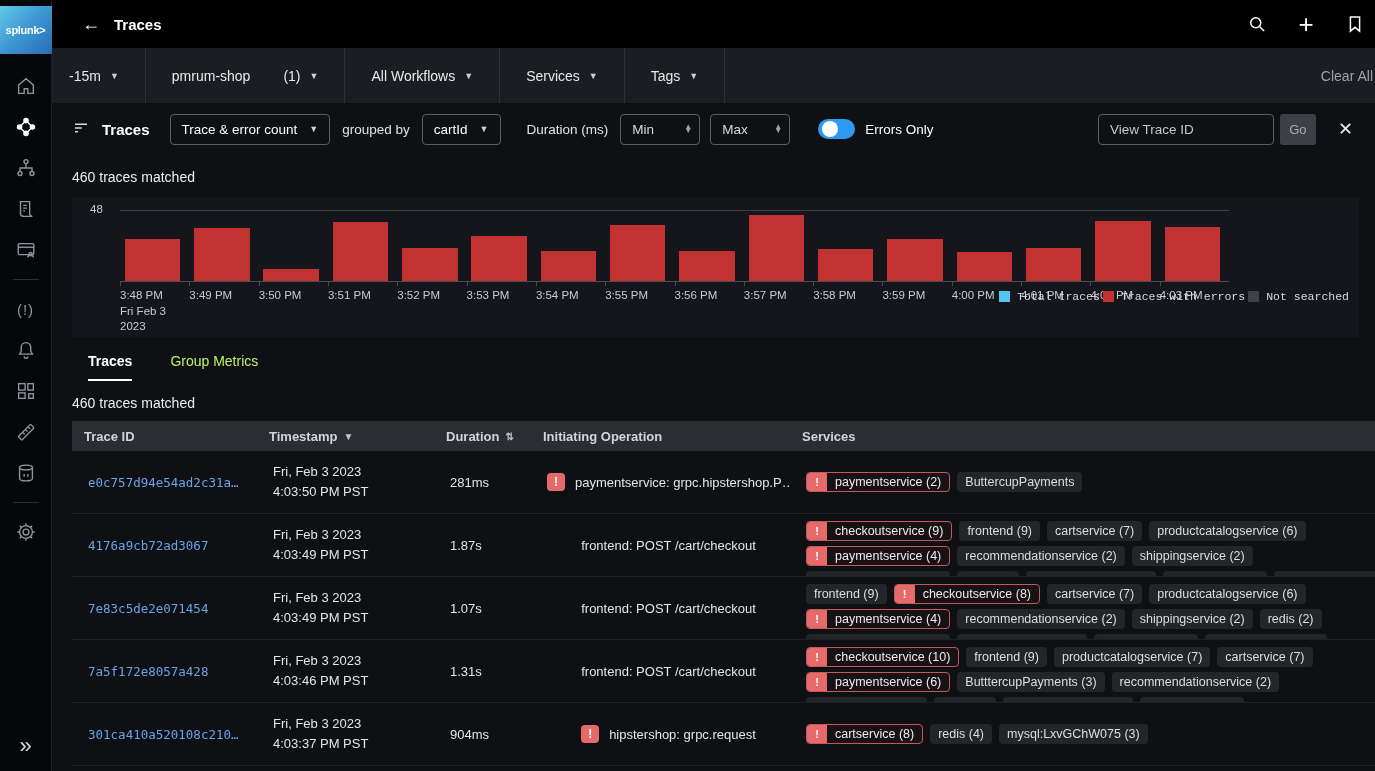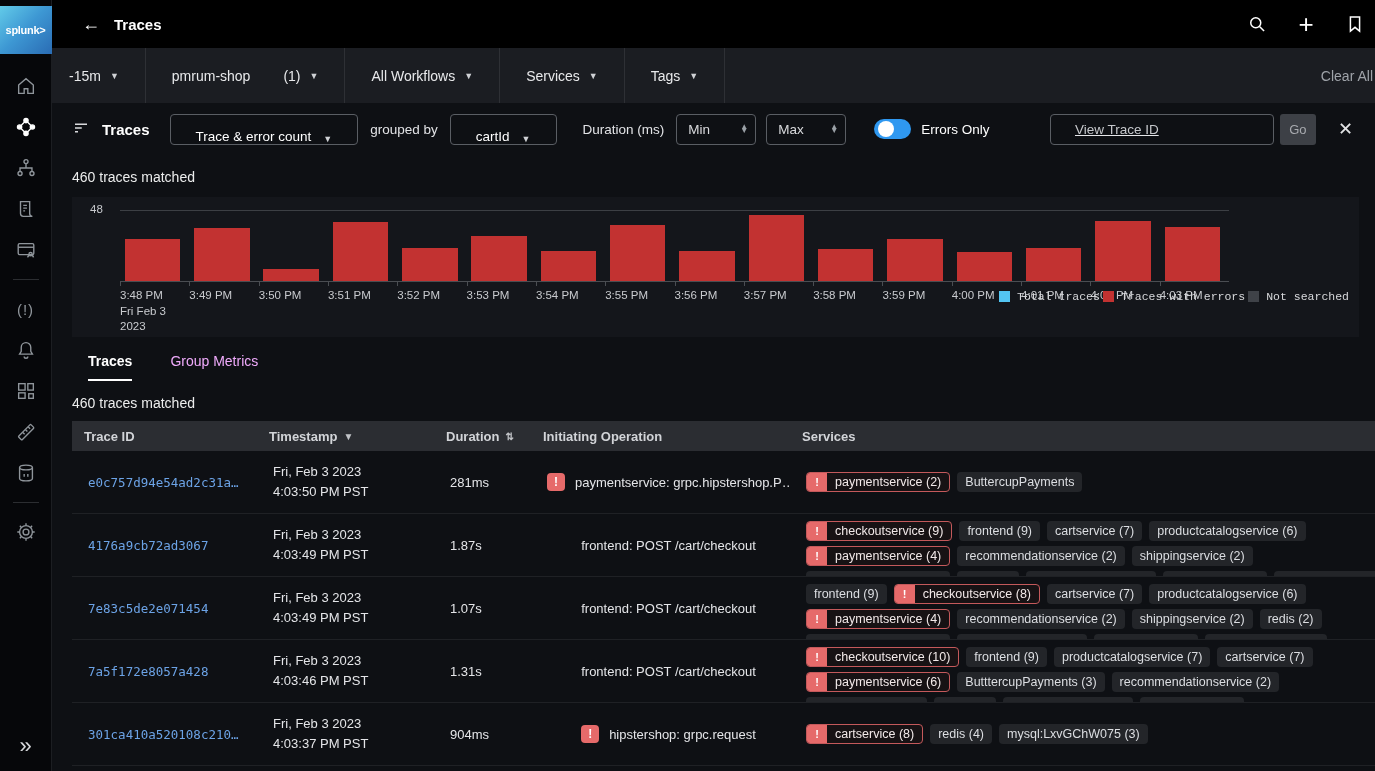--- a/index.html
+++ b/index.html
@@ -38,30 +38,30 @@
   .fitem:first-child { padding-left:17px; }
   .caret { color:#cfd1d5; font-size:9px; }
   .fspacer { flex:1; }
   .clear-all { display:flex; align-items:center; padding:0 2px 0 12px; color:#9fa3a9; font-size:14px; cursor:pointer; }
 
   
   .controls { height:52px; display:flex; align-items:center; padding-left:20px; flex-shrink:0; }
   .ctl-filter-ico { margin-right:12px; cursor:pointer; }
   .ctl-filter-ico svg { stroke:#d9dadd; stroke-width:2; fill:none; }
   .ctl-title { font-weight:bold; font-size:15px; color:#fff; margin-right:20px; }
-  .select { border:1px solid #5a5e64; border-radius:4px; height:31px; display:flex; align-items:flex-end; gap:12px; padding:0 25px; color:#fff; font-size:13.5px; cursor:pointer; }
+  .select { border:1px solid #5a5e64; border-radius:4px; height:31px; display:flex; align-items:center; gap:12px; padding:0 11px; color:#fff; font-size:13.5px; cursor:pointer; }
   .grouped-by { margin:0 12px; color:#e2e3e6; font-size:13.5px; }
   .dur-label { margin:0 12px 0 26px; color:#e2e3e6; font-size:13.5px; }
   .spin { border:1px solid #5a5e64; border-radius:4px; height:31px; width:80px; display:flex; align-items:center; padding:0 7px 0 11px; margin-right:10px; color:#d9dadd; font-size:13.5px; cursor:text; }
   .spin .arrows { margin-left:auto; display:flex; flex-direction:column; line-height:0.55; color:#9aa0a6; font-size:8px; cursor:pointer; }
   .toggle { width:37px; height:20px; border-radius:10px; background:#2f98f0; position:relative; margin:0 10px 0 18px; cursor:pointer; flex-shrink:0; }
   .knob { position:absolute; left:4px; top:2px; width:16px; height:16px; border-radius:50%; background:#fff; }
   .errors-only { color:#fff; font-size:13.5px; }
   .ctl-spacer { flex:1; }
-  .trace-input { width:224px; height:31px; border:1px solid #5a5e64; border-radius:4px; background:transparent; color:#e6e7ea; font-size:13.5px; padding:0 24px; outline:none; font-family:"Liberation Sans",sans-serif;text-decoration:underline; }
+  .trace-input { width:176px; height:31px; border:1px solid #5a5e64; border-radius:4px; background:transparent; color:#e6e7ea; font-size:13.5px; padding:0 11px; outline:none; font-family:"Liberation Sans",sans-serif; }
   .trace-input::placeholder { color:#c6c8cc; }
   .go-btn { height:31px; min-width:36px; margin-left:6px; background:#3d4046; border:none; border-radius:3px; color:#a8aaaf; font-size:13px; cursor:pointer; font-family:"Liberation Sans",sans-serif; }
   .close-x { margin:0 22px; color:#e3e4e6; font-size:18px; cursor:pointer; }
 
   
   .summary { padding:14px 16px 10px 20px; color:#eceded; font-size:14px; }
 
   
   .chart-panel { margin:2px 16px 0 20px; height:140px; background:#14161b; position:relative; flex-shrink:0; padding:13px 130px 0 48px; }
   .ymax { position:absolute; left:18px; top:6px; color:#c7c9cd; font-size:11.5px; }
@@ -72,21 +72,21 @@
   .slot::before { content:''; position:absolute; bottom:-5px; left:0; width:1px; height:5px; background:#4a4d52; }
   .bar { width:80%; margin-left:7%; background:#c23231; }
   .xrow { display:flex; margin-top:6px; }
   .xcell { flex:1; color:#c9cbcf; font-size:11.5px; line-height:1.35; }
   .legend { position:absolute; right:10px; bottom:34px; display:flex; flex-direction:row; gap:3px;font-family:Liberation Mono, monospace; }
   .lg-item { display:flex; align-items:center; gap:7px; color:#d7d8db; font-size:11.5px; }
   .lg-swatch { width:11px; height:11px; flex-shrink:0; }
 
   
   .tabs { display:flex; gap:38px; padding:16px 0 0 36px; }
-  .tab { font-size:14px; color:#f0abfc; padding-bottom:10px; cursor:pointer; }
+  .tab { font-size:14px; color:#bef264; padding-bottom:10px; cursor:pointer; }
   .tab.active { color:#fff; font-weight:bold; border-bottom:2px solid #fff; }
 
   
   .tbl { margin-left:20px; }
   .thead { display:grid; grid-template-columns:185px 177px 97px 259px 1fr; background:#2b2d32; height:30px; align-items:center; }
   .th { color:#d2d4d8; font-weight:bold; font-size:13px; padding-left:12px; display:flex; align-items:center; gap:6px; cursor:pointer; }
   .sort-g { font-size:10px; color:#c2c4c8; }
   .trow { display:grid; grid-template-columns:185px 177px 97px 259px 1fr; height:63px; border-bottom:1px solid #1f2125; overflow:hidden; }
   .td { padding-left:16px; display:flex; flex-direction:column; justify-content:center; min-width:0; }
   .trace-link { color:#6ca3e6; font-family:"DejaVu Sans Mono", monospace; font-size:12.5px; text-decoration:none; cursor:pointer; white-space:nowrap; }

